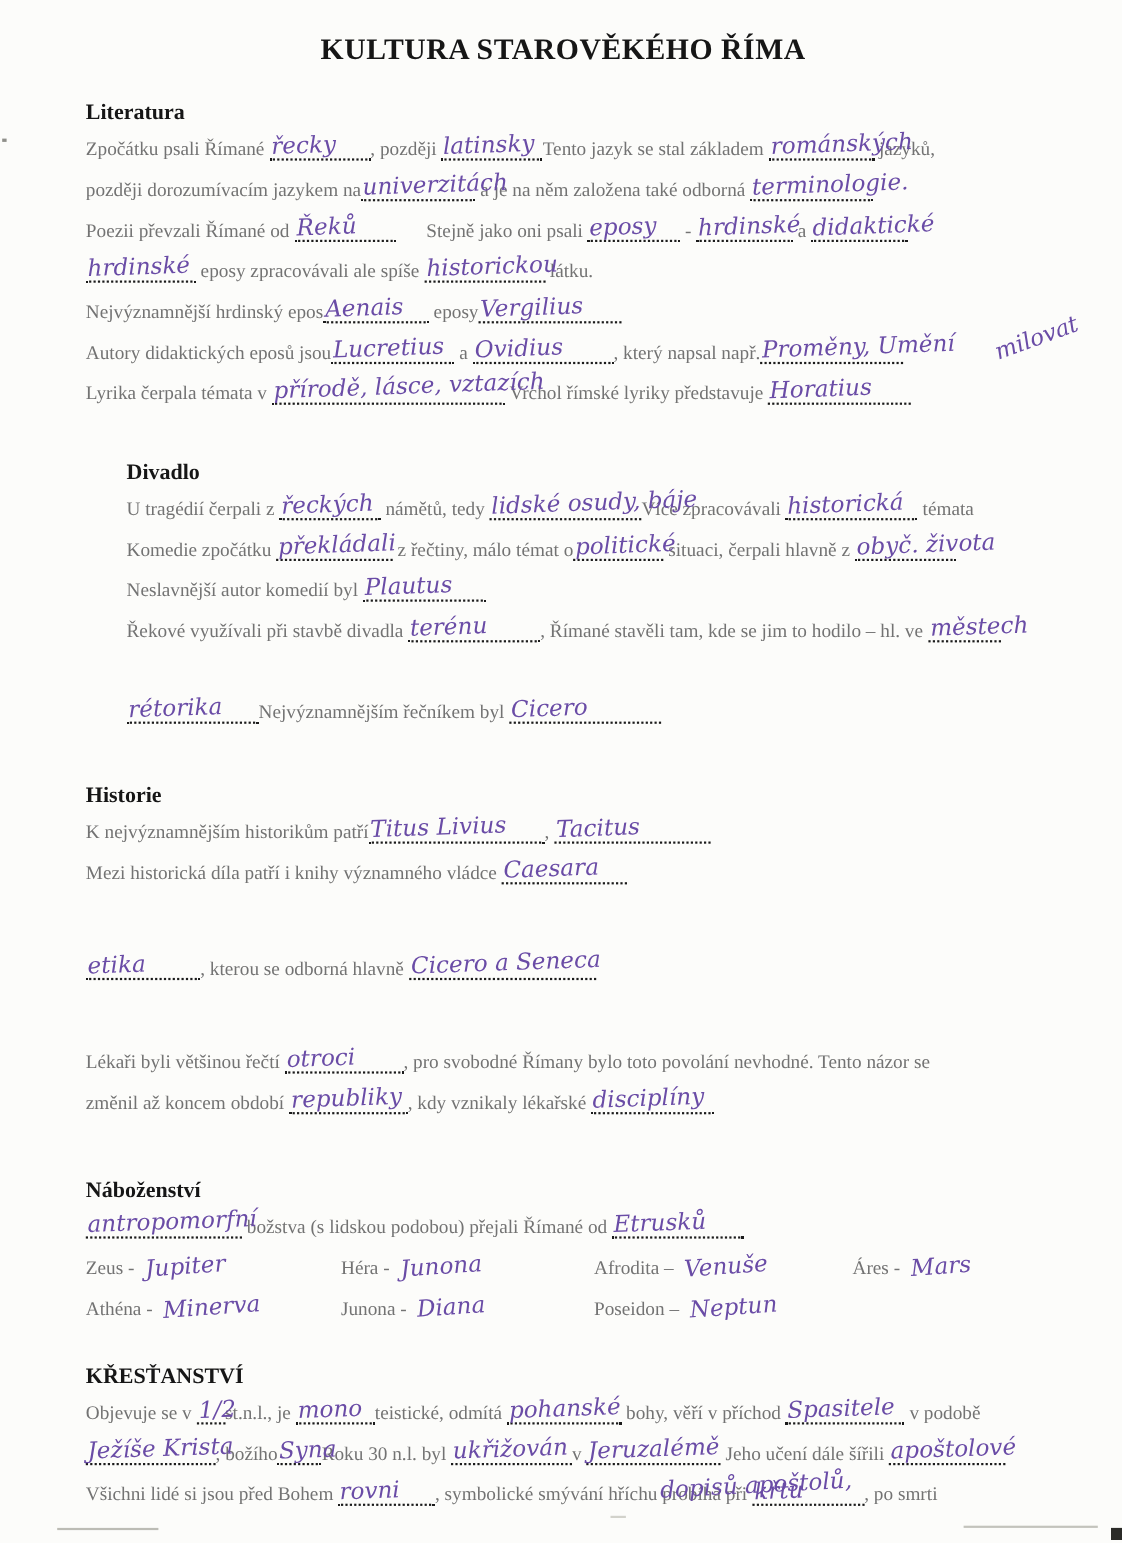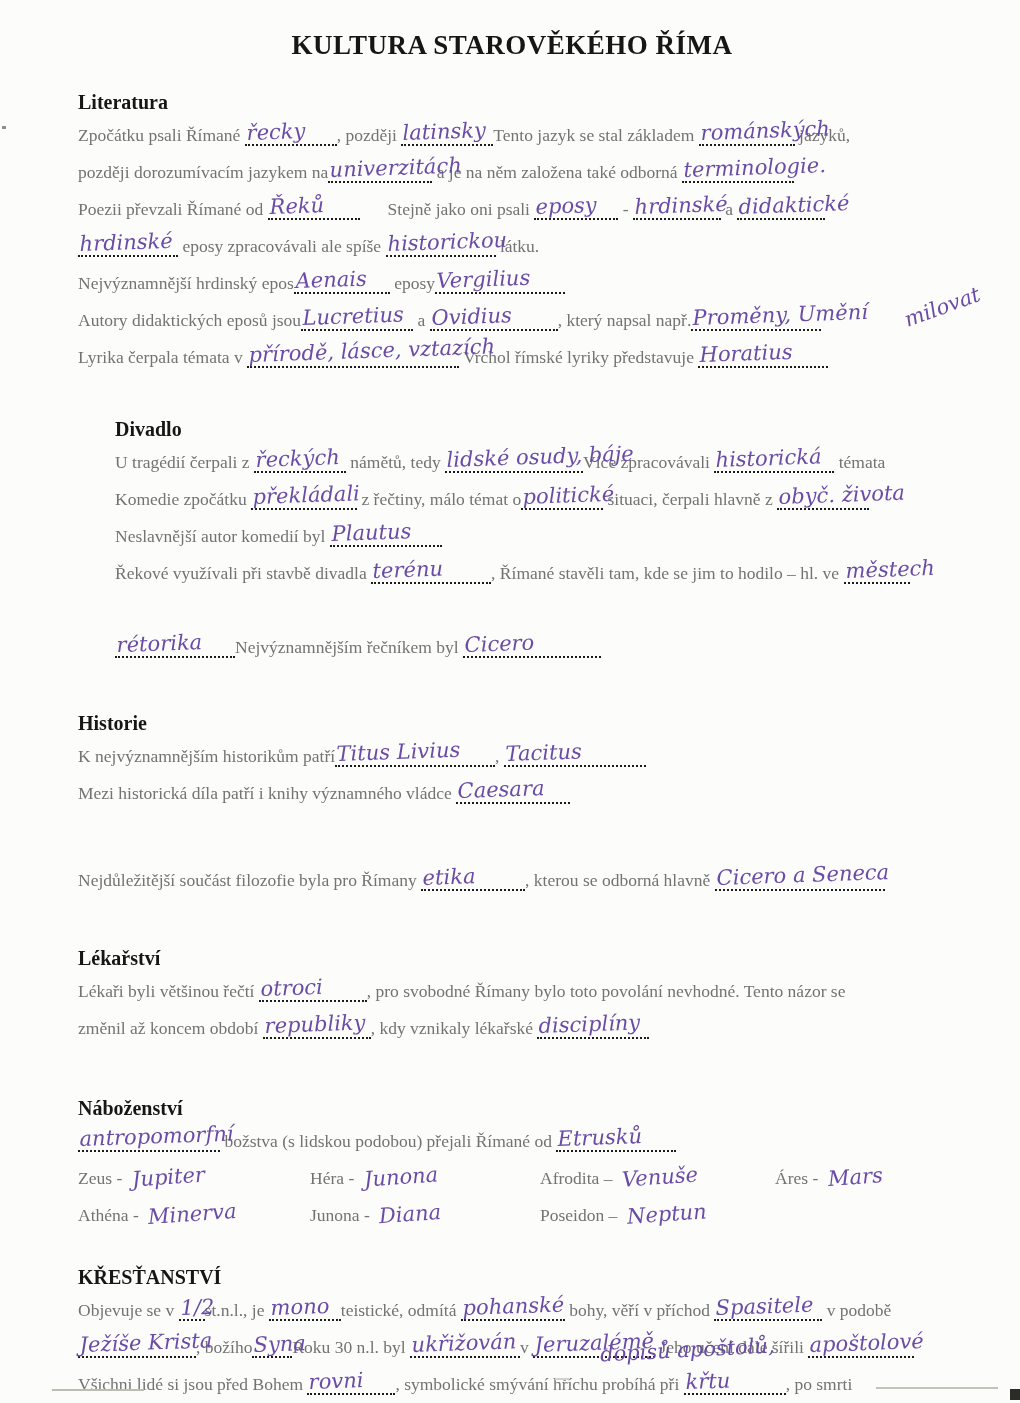--- a/index.html
+++ b/index.html
@@ -101,24 +101,23 @@
           <div class="line"><span class="print">Řekové využívali při stavbě divadla </span><span class="blank" style="width: 120px;"><span class="ink">terénu</span></span><span class="print">, Římané stavěli tam, kde se jim to hodilo – hl. ve </span><span class="blank" style="width: 66px;"><span class="ink">městech</span></span></div>
           <div class="line"></div>
           <div class="line"><span class="blank" style="width: 120px;"><span class="ink">rétorika</span></span><span class="print">Nejvýznamnějším řečníkem byl </span><span class="blank" style="width: 138px;"><span class="ink">Cicero</span></span></div>
         </div>
         <div class="section sec-historie">
           <div class="heading">Historie</div>
           <div class="line"><span class="print">K nejvýznamnějším historikům patří</span><span class="blank" style="width: 160px;"><span class="ink">Titus Livius</span></span><span class="print">, </span><span class="blank" style="width: 142px;"><span class="ink">Tacitus</span></span></div>
           <div class="line"><span class="print">Mezi historická díla patří i knihy významného vládce </span><span class="blank" style="width: 114px;"><span class="ink">Caesara</span></span></div>
         </div>
         <div class="section sec-filosofie">
-          <div class="line"><span class="print">Nejdůležitější součást filozofie byla pro Římany </span><span class="blank" style="width: 104px;"><span class="ink">etika</span></span><span class="print">, kterou se odborná hlavně </span><span class="blank" style="width: 170px;"><span class="ink">Cicero a Seneca</span></span></div>
+          <div class="line"><span class="blank" style="width: 104px;"><span class="ink">etika</span></span><span class="print">, kterou se odborná hlavně </span><span class="blank" style="width: 170px;"><span class="ink">Cicero a Seneca</span></span></div>
         </div>
         <div class="section sec-lekarstvi">
-          <div class="heading">Lékařství</div>
           <div class="line"><span class="print">Lékaři byli většinou řečtí </span><span class="blank" style="width: 108px;"><span class="ink">otroci</span></span><span class="print">, pro svobodné Římany bylo toto povolání nevhodné. Tento názor se</span></div>
           <div class="line"><span class="print">změnil až koncem období </span><span class="blank" style="width: 108px;"><span class="ink">republiky</span></span><span class="print">, kdy vznikaly lékařské </span><span class="blank" style="width: 112px;"><span class="ink">disciplíny</span></span></div>
         </div>
         <div class="section sec-nabozenstvi">
           <div class="heading">Náboženství</div>
           <div class="line"><span class="blank" style="width: 142px;"><span class="ink">antropomorfní</span></span><span class="print"> božstva (s lidskou podobou) přejali Římané od </span><span class="blank" style="width: 120px;"><span class="ink">Etrusků</span></span></div>
           <div class="cols">
             <span class="cell"><span class="print">Zeus - </span><span class="ink inline">Jupiter</span></span>
             <span class="cell"><span class="print">Héra - </span><span class="ink inline">Junona</span></span>
             <span class="cell"><span class="print">Afrodita – </span><span class="ink inline">Venuše</span></span>

